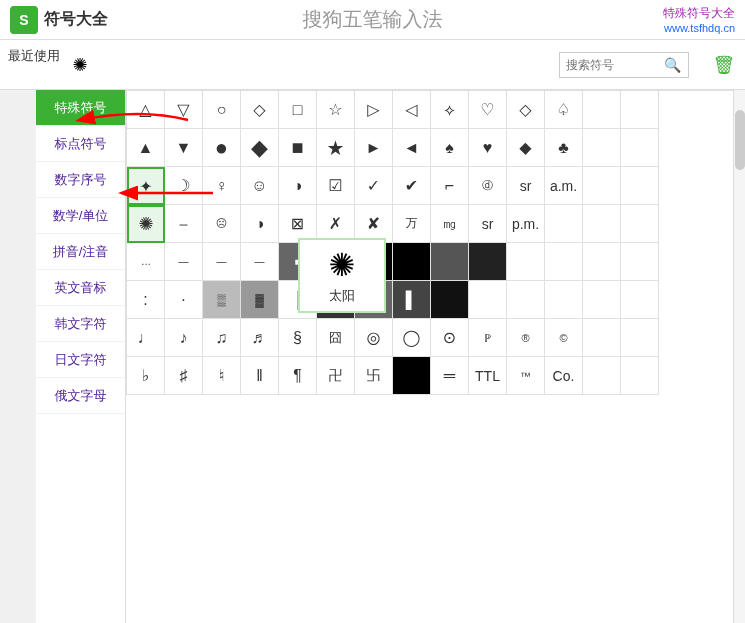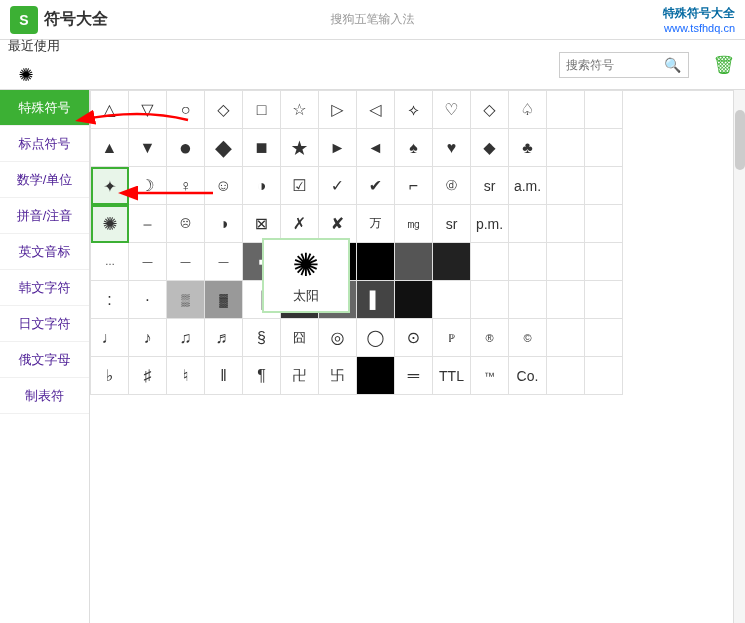--- a/index.html
+++ b/index.html
@@ -44,34 +44,33 @@
     .app-title {
       font-size: 16px;
       font-weight: bold;
       color: #333;
     }
 
     .center-title {
       position: absolute;
       left: 50%;
       transform: translateX(-50%);
-      font-size: 12px;
+      font-size: 20px;
       color: #999;
     }
 
     .top-right-info {
       margin-left: auto;
       text-align: right;
     }
 
     .site-name {
       font-size: 12px;
-      color: #0369a1;
+      color: #a21caf;
       display: block;
-      font-weight: bold;
     }
 
     .site-url {
       font-size: 11px;
       color: #1a6aff;
       display: block;
     }
 
     .recent-row {
       display: flex;
@@ -126,20 +125,21 @@
       height: 26px;
       display: flex;
       align-items: center;
       justify-content: center;
       cursor: pointer;
     }
 
     .main-content {
       display: flex;
       height: calc(623px - 40px - 50px);
+      padding-left: 36px;
     }
 
     .sidebar {
       width: 90px;
       background: #fff;
       border-right: 1px solid #ddd;
       padding-top: 0;
       overflow-y: auto;
     }
 
@@ -235,47 +235,47 @@
     <span class="app-title">符号大全</span>
   </div>
   <div class="center-title">搜狗五笔输入法</div>
   <div class="top-right-info">
     <span class="site-name">特殊符号大全</span>
     <span class="site-url">www.tsfhdq.cn</span>
   </div>
 </div>
 
 <div style="background:#fff; border-bottom:1px solid #ddd; padding: 2px 8px; height:50px; position:relative; display:flex; align-items:center;">
-  <div style="display:flex; flex-direction:column; gap:2px; flex:1;">
+  <div style="display:flex; flex-direction:row; gap:2px; flex:1;">
     <div style="font-size:13px; color:#333;">最近使用</div>
     <div class="recent-row">
       <div class="recent-symbol" style="font-size:18px;">✺</div>
     </div>
   </div>
 
   <div class="search-box" style="position:static; margin-right:22px;">
     <input class="search-input" placeholder="搜索符号" type="text" style="">
     <span class="search-icon-btn">🔍</span>
   </div>
 
   <div class="delete-icon-area" style="position:static; color:#3cb034; font-size:18px;">🗑</div>
 </div>
 
 <div class="main-content">
 
   <div class="sidebar">
     <div class="sidebar-item active">特殊符号</div>
     <div class="sidebar-item">标点符号</div>
+    <div class="sidebar-item">数字序号</div>
     <div class="sidebar-item">数学/单位</div>
     <div class="sidebar-item">拼音/注音</div>
     <div class="sidebar-item">英文音标</div>
     <div class="sidebar-item">韩文字符</div>
     <div class="sidebar-item">日文字符</div>
     <div class="sidebar-item">俄文字母</div>
-    <div class="sidebar-item">制表符</div>
   </div>
 
   <div style="flex:1; overflow-y:auto; position:relative; background:#fff;">
 
     <div class="symbol-grid" style="grid-template-columns: repeat(14, 38px);">
 
       <div class="symbol-cell">△</div>
       <div class="symbol-cell">▽</div>
       <div class="symbol-cell">○</div>
       <div class="symbol-cell">◇</div>

